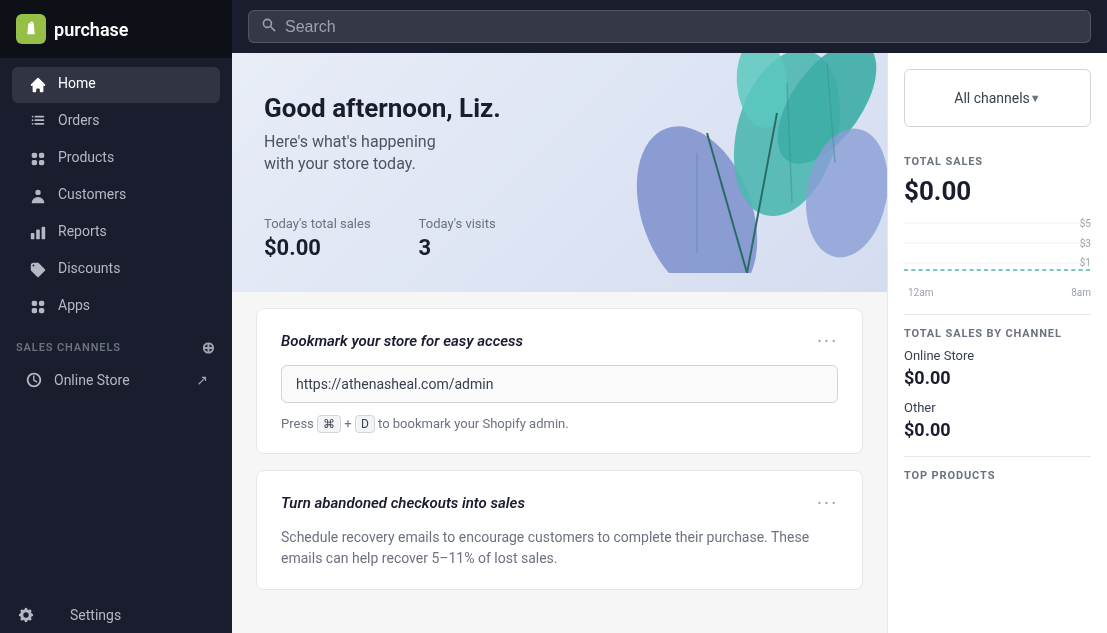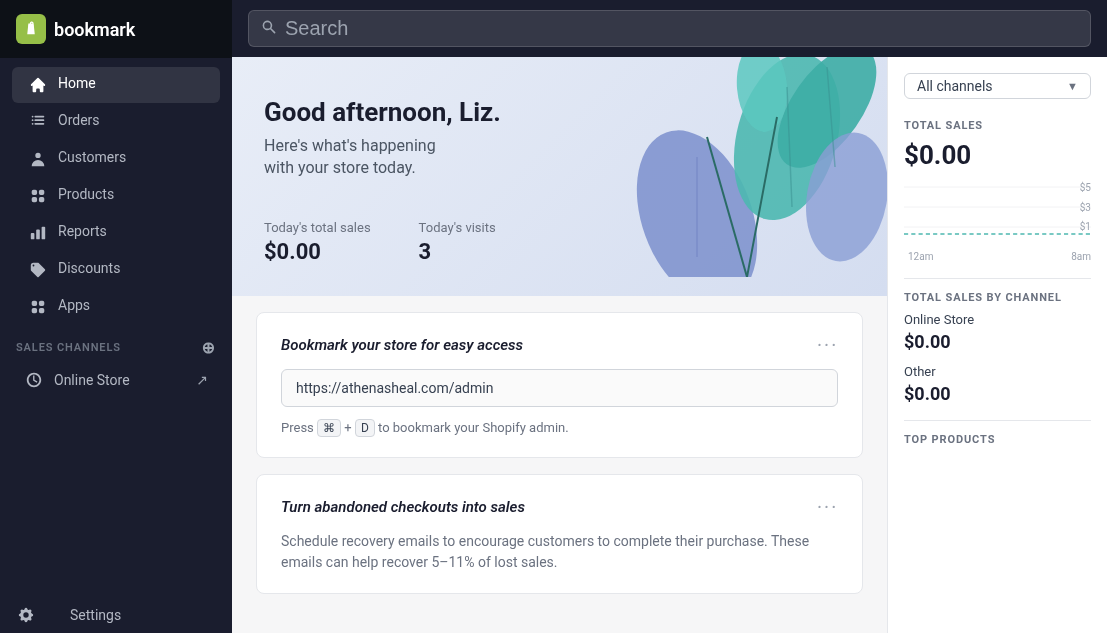--- a/index.html
+++ b/index.html
@@ -120,21 +120,21 @@
       padding: 6px 12px;
       gap: 8px;
       color: #9ca3af;
       font-size: 14px;
     }
     .search-bar input {
       background: none;
       border: none;
       outline: none;
       color: #d1d5db;
-      font-size: 20px;
+      font-size: 16px;
       width: 100%;
     }
     .search-bar input::placeholder { color: #9ca3af; }
 
     
     .content-area {
       flex: 1;
       display: flex;
       overflow: hidden;
     }
@@ -224,28 +224,28 @@
       width: 220px;
       min-width: 220px;
       background: white;
       border-left: 1px solid #e5e7eb;
       overflow-y: auto;
       padding: 16px;
     }
     .channel-selector {
       display: flex;
       align-items: center;
-      justify-content: space-between;
+      justify-content: center;
       border: 1px solid #d1d5db;
       border-radius: 6px;
-      padding: 4px 12px;
+      padding: 20px 12px;
       font-size: 14px;
       color: #374151;
       cursor: pointer;
-      margin-bottom: 20px;
+      margin-bottom: 28px;
       background: white;
     }
     .panel-section-title {
       font-size: 11px;
       font-weight: 700;
       text-transform: uppercase;
       letter-spacing: 0.08em;
       color: #6b7280;
       margin-bottom: 8px;
     }
@@ -265,21 +265,21 @@
 <body>
 
 <div class="sidebar">
   <div class="sidebar-logo">
     <div class="shopify-bag">
       <svg width="18" height="18" viewBox="0 0 24 24" fill="white">
         <path d="M15.5 4.5C15.5 3.12 14.38 2 13 2C11.84 2 10.87 2.76 10.56 3.82L10.5 4.5H8.5L7 19H17L15.5 4.5ZM13 3.5C13.55 3.5 14 3.95 14 4.5H12C12 3.95 12.45 3.5 13 3.5Z"></path>
         <rect x="8" y="6" width="8" height="12" rx="1" fill="white" opacity="0.4"></rect>
       </svg>
     </div>
-    <span class="sidebar-logo-text">bookmark</span>
+    <span class="sidebar-logo-text">purchase</span>
   </div>
 
   <nav class="sidebar-nav">
 
     <div class="nav-item active">
       <span class="nav-icon">
         <svg width="18" height="18" fill="currentColor" viewBox="0 0 20 20">
             <path d="M10.707 2.293a1 1 0 00-1.414 0l-7 7a1 1 0 001.414 1.414L4 10.414V17a1 1 0 001 1h2a1 1 0 001-1v-2a1 1 0 011-1h2a1 1 0 011 1v2a1 1 0 001 1h2a1 1 0 001-1v-6.586l.293.293a1 1 0 001.414-1.414l-7-7z"></path>
           </svg>
       </span>
@@ -291,33 +291,33 @@
         <svg width="18" height="18" fill="currentColor" viewBox="0 0 20 20">
             <path d="M4 3a1 1 0 000 2h.01a1 1 0 000-2H4zm3 0a1 1 0 000 2h9a1 1 0 000-2H7zm-3 4a1 1 0 000 2h.01a1 1 0 000-2H4zm3 0a1 1 0 000 2h9a1 1 0 000-2H7zm-3 4a1 1 0 000 2h.01a1 1 0 000-2H4zm3 0a1 1 0 000 2h9a1 1 0 000-2H7z"></path>
           </svg>
       </span>
       <span>Orders</span>
     </div>
 
     <div class="nav-item">
       <span class="nav-icon">
         <svg width="18" height="18" fill="currentColor" viewBox="0 0 20 20">
+            <path d="M5 3a2 2 0 00-2 2v2a2 2 0 002 2h2a2 2 0 002-2V5a2 2 0 00-2-2H5zm0 8a2 2 0 00-2 2v2a2 2 0 002 2h2a2 2 0 002-2v-2a2 2 0 00-2-2H5zm6-6a2 2 0 012-2h2a2 2 0 012 2v2a2 2 0 01-2 2h-2a2 2 0 01-2-2V5zm0 8a2 2 0 012-2h2a2 2 0 012 2v2a2 2 0 01-2 2h-2a2 2 0 01-2-2v-2z"></path>
+          </svg>
+      </span>
+      <span>Products</span>
+    </div>
+
+    <div class="nav-item">
+      <span class="nav-icon">
+        <svg width="18" height="18" fill="currentColor" viewBox="0 0 20 20">
             <path d="M10 9a3 3 0 100-6 3 3 0 000 6zm-7 9a7 7 0 1114 0H3z"></path>
           </svg>
       </span>
       <span>Customers</span>
-    </div>
-
-    <div class="nav-item">
-      <span class="nav-icon">
-        <svg width="18" height="18" fill="currentColor" viewBox="0 0 20 20">
-            <path d="M5 3a2 2 0 00-2 2v2a2 2 0 002 2h2a2 2 0 002-2V5a2 2 0 00-2-2H5zm0 8a2 2 0 00-2 2v2a2 2 0 002 2h2a2 2 0 002-2v-2a2 2 0 00-2-2H5zm6-6a2 2 0 012-2h2a2 2 0 012 2v2a2 2 0 01-2 2h-2a2 2 0 01-2-2V5zm0 8a2 2 0 012-2h2a2 2 0 012 2v2a2 2 0 01-2 2h-2a2 2 0 01-2-2v-2z"></path>
-          </svg>
-      </span>
-      <span>Products</span>
     </div>
 
     <div class="nav-item">
       <span class="nav-icon">
         <svg width="18" height="18" fill="currentColor" viewBox="0 0 20 20">
             <path d="M2 11a1 1 0 011-1h2a1 1 0 011 1v5a1 1 0 01-1 1H3a1 1 0 01-1-1v-5zm6-4a1 1 0 011-1h2a1 1 0 011 1v9a1 1 0 01-1 1H9a1 1 0 01-1-1V7zm6-3a1 1 0 011-1h2a1 1 0 011 1v12a1 1 0 01-1 1h-2a1 1 0 01-1-1V4z"></path>
           </svg>
       </span>
       <span>Reports</span>
     </div>

